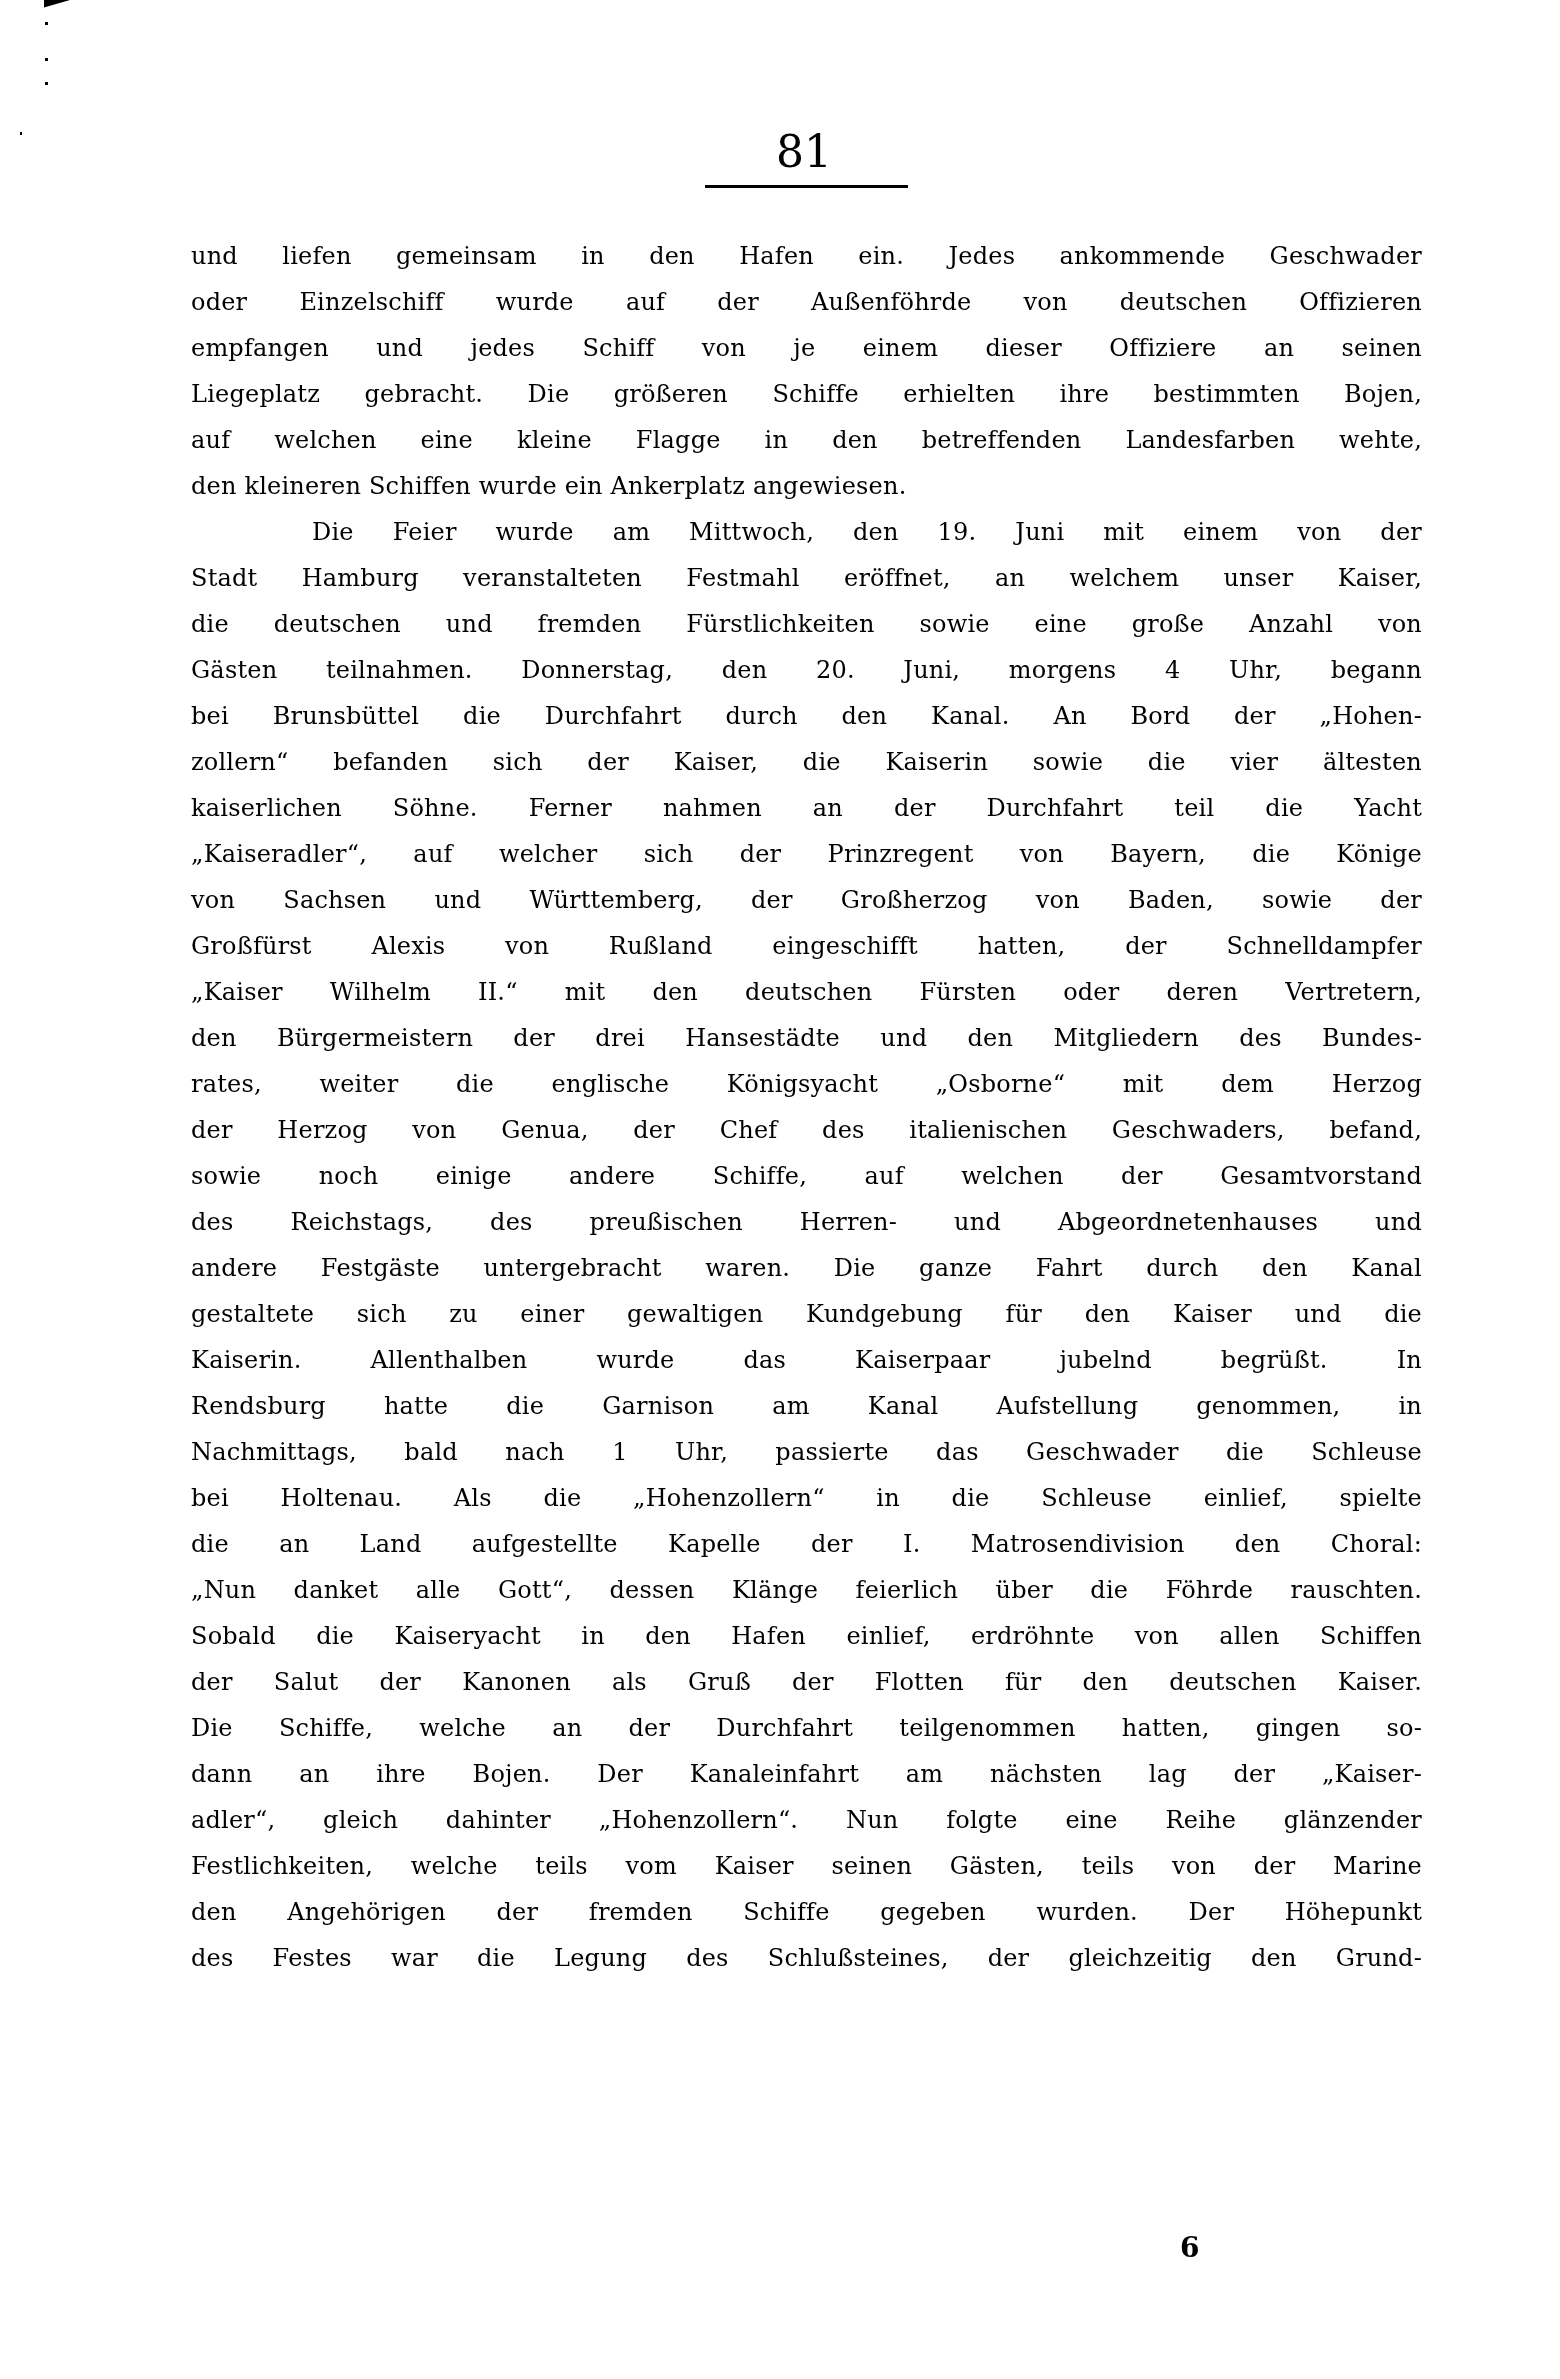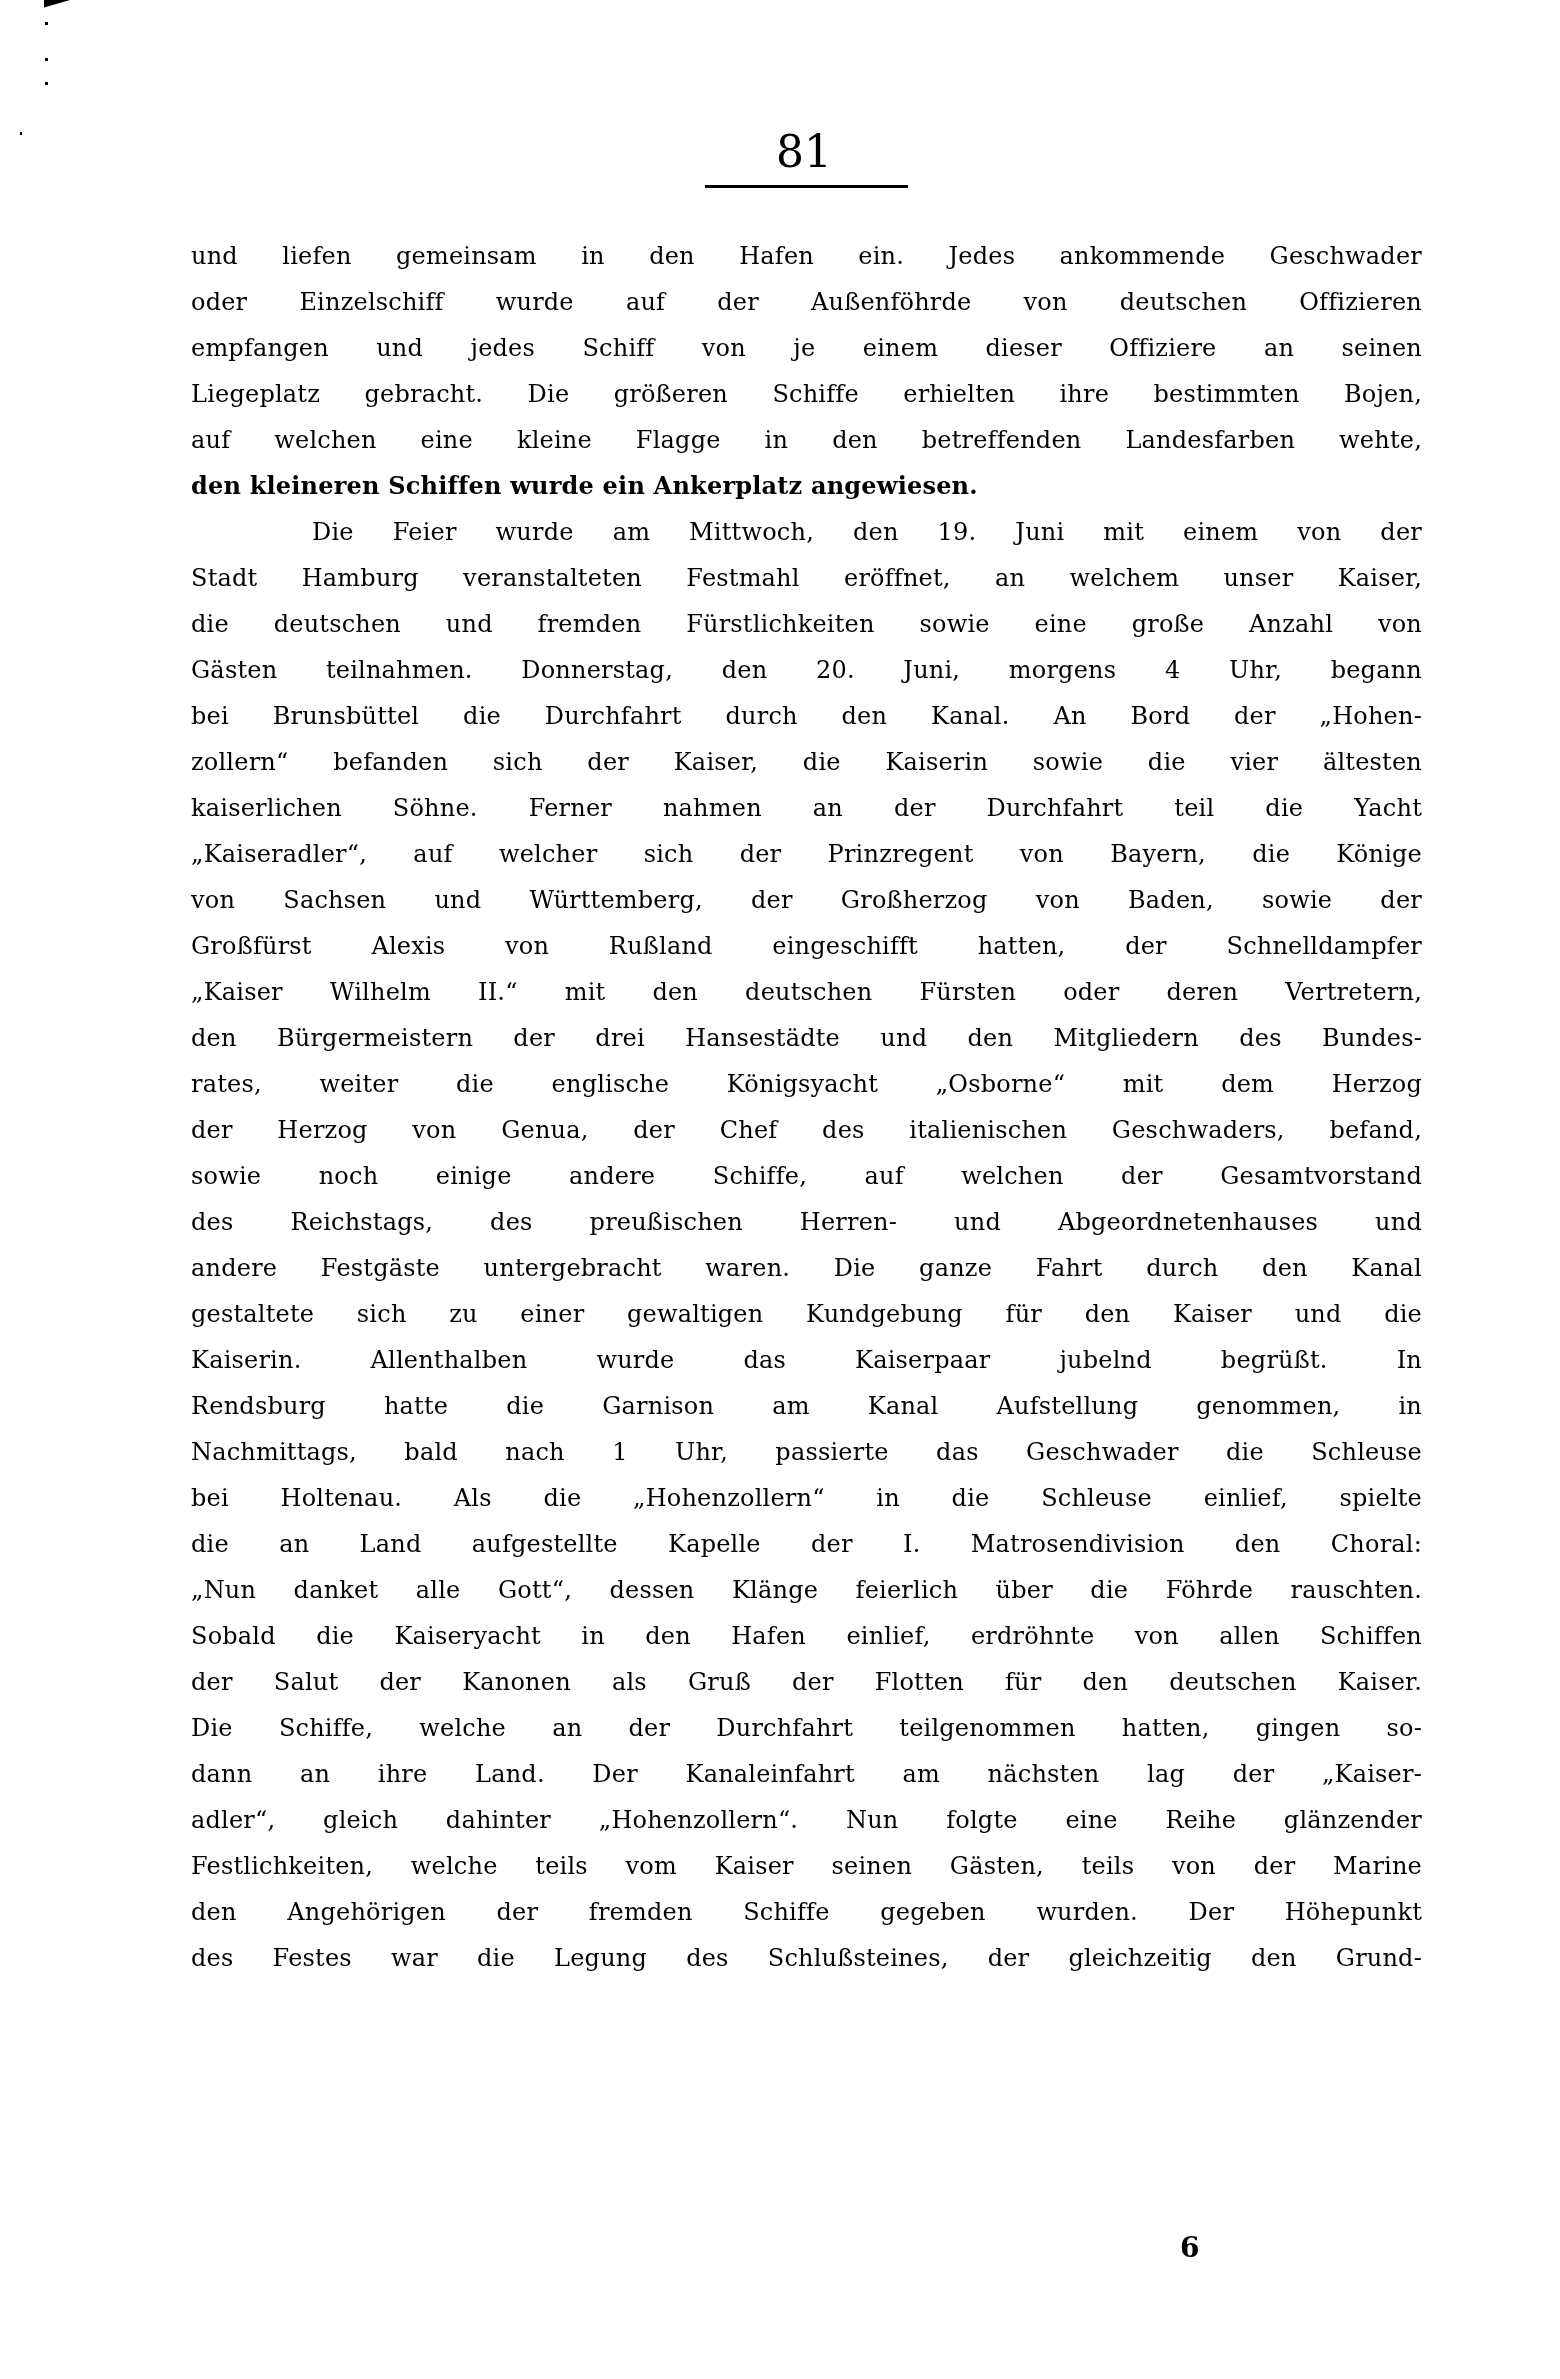--- a/index.html
+++ b/index.html
@@ -9,21 +9,21 @@
                    background:#000; clip-path:polygon(0 0,100% 0,0 100%); }
     .dot { position:absolute; width:2.8px; height:2.8px; background:#000; }
     .page-number { position:absolute; left:776px; top:131px; width:56px;
                    text-align:center; font-size:44px; line-height:41px; }
     .header-rule { position:absolute; left:705px; top:185px; width:203px; height:2.8px; background:#000; }
     .body-text { position:absolute; left:191px; top:233px; width:1231px; }
     .line { height:46px; line-height:46px; font-size:24px; white-space:nowrap;
             text-align:justify; text-align-last:justify; letter-spacing:0.2px;
             font-family:"DejaVu Serif", serif; }
     .line.indent { padding-left:121px; }
-    .line.last-short { text-align-last:left;font-weight:bold; }
+    .line.last-short { text-align-last:left; }
     .signature { position:absolute; left:1180px; top:2231px; font-size:28px; font-weight:bold; }
   </style>
 </head>
 <body>
 
 <div>
   <div class="corner-mark"></div>
   <div class="dot" style="left:45px;top:22.4px"></div>
   <div class="dot" style="left:45px;top:58px"></div>
   <div class="dot" style="left:45px;top:82px"></div>
@@ -59,21 +59,21 @@
     <div class="line">gestaltete sich zu einer gewaltigen Kundgebung für den Kaiser und die</div>
     <div class="line">Kaiserin. Allenthalben wurde das Kaiserpaar jubelnd begrüßt. In</div>
     <div class="line">Rendsburg hatte die Garnison am Kanal Aufstellung genommen, in</div>
     <div class="line">Nachmittags, bald nach 1 Uhr, passierte das Geschwader die Schleuse</div>
     <div class="line">bei Holtenau. Als die „Hohenzollern“ in die Schleuse einlief, spielte</div>
     <div class="line">die an Land aufgestellte Kapelle der I. Matrosendivision den Choral:</div>
     <div class="line">„Nun danket alle Gott“, dessen Klänge feierlich über die Föhrde rauschten.</div>
     <div class="line">Sobald die Kaiseryacht in den Hafen einlief, erdröhnte von allen Schiffen</div>
     <div class="line">der Salut der Kanonen als Gruß der Flotten für den deutschen Kaiser.</div>
     <div class="line">Die Schiffe, welche an der Durchfahrt teilgenommen hatten, gingen so-</div>
-    <div class="line">dann an ihre Land. Der Kanaleinfahrt am nächsten lag der „Kaiser-</div>
+    <div class="line">dann an ihre Bojen. Der Kanaleinfahrt am nächsten lag der „Kaiser-</div>
     <div class="line">adler“, gleich dahinter „Hohenzollern“. Nun folgte eine Reihe glänzender</div>
     <div class="line">Festlichkeiten, welche teils vom Kaiser seinen Gästen, teils von der Marine</div>
     <div class="line">den Angehörigen der fremden Schiffe gegeben wurden. Der Höhepunkt</div>
     <div class="line">des Festes war die Legung des Schlußsteines, der gleichzeitig den Grund-</div>
   </div>
 
   <div class="signature">6</div>
 </div>
 
 

